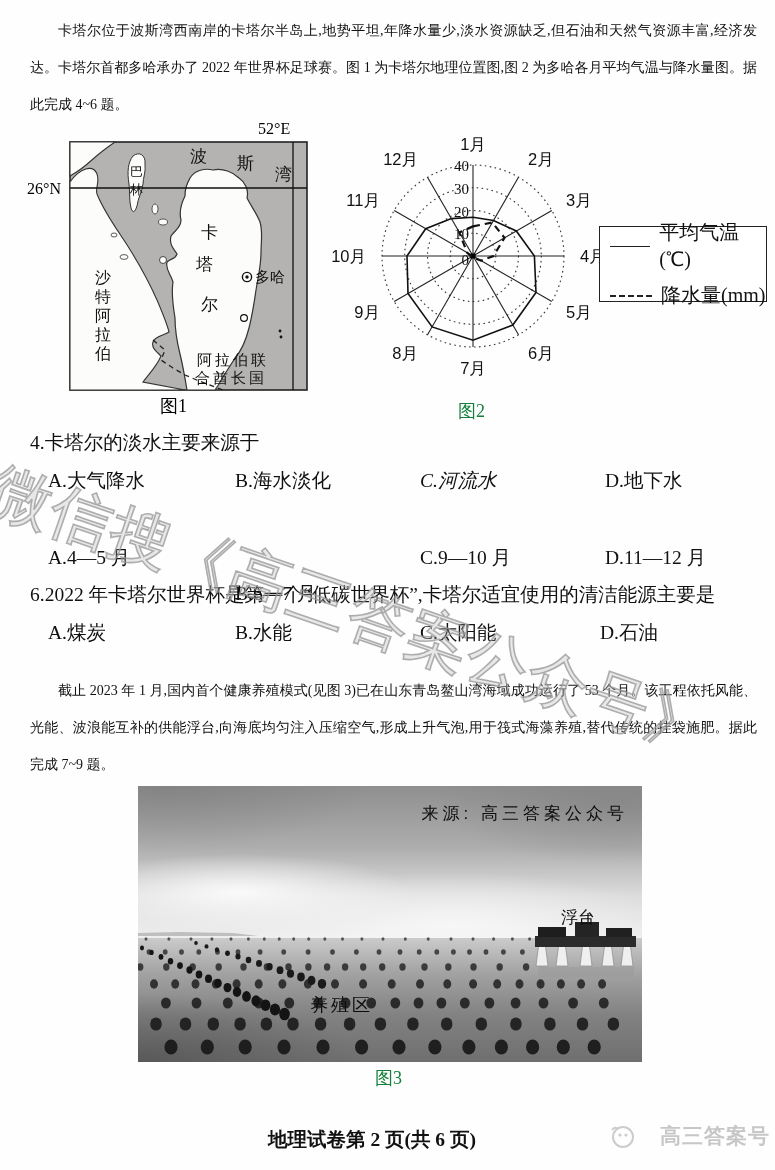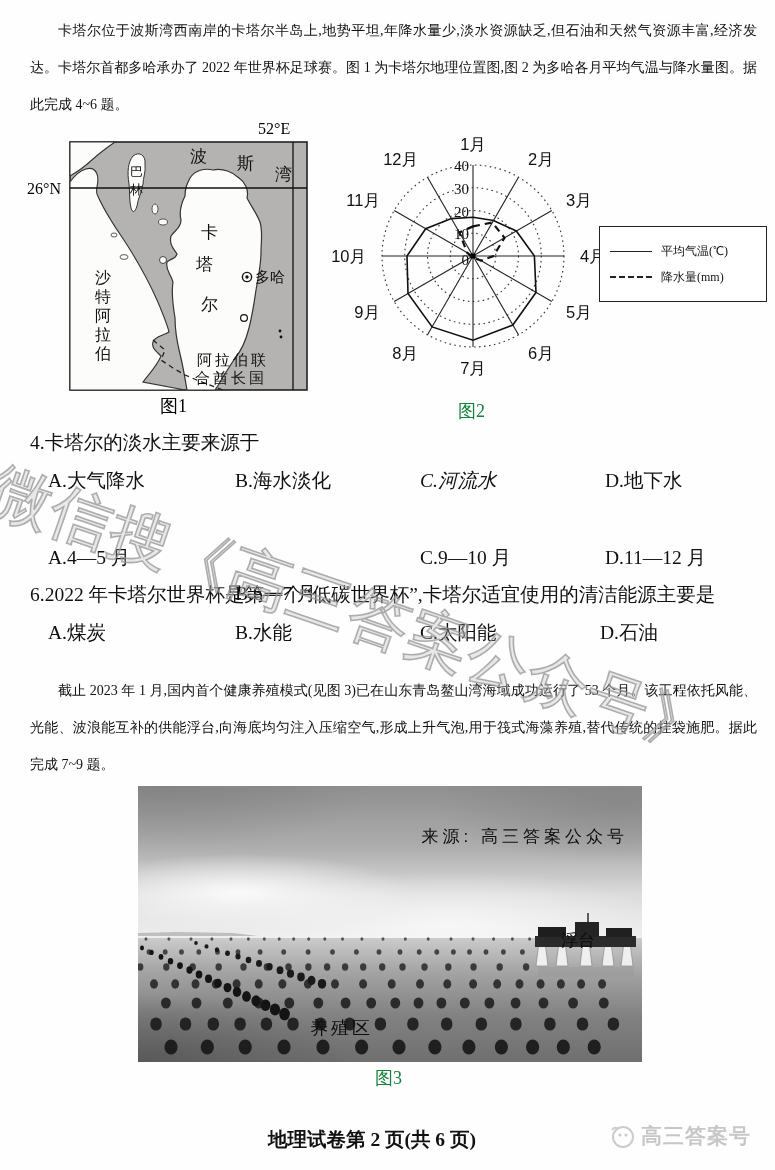--- a/index.html
+++ b/index.html
@@ -13,53 +13,53 @@
   .map-label{font-family:"Liberation Sans",sans-serif;fill:#111;}
   
   .fig2{position:absolute;left:355px;top:128px;width:270px;height:300px;}
   .fig2 svg{overflow:visible;}
   .tick{font:15px "Liberation Serif",serif;fill:#111;}
   .month{font:16.5px "Liberation Sans",sans-serif;fill:#111;}
   .figcap{position:absolute;font-size:18px;color:#15803d;}
   
   .legend{position:absolute;left:599px;top:226px;width:168px;height:76px;border:1.5px solid #222;
           display:flex;flex-direction:column;justify-content:center;gap:9px;padding-left:10px;box-sizing:border-box;background:#fff;}
-  .legrow{display:flex;align-items:center;gap:9px;font-size:12px;font-family:"Liberation Serif",serif;}
+  .legrow{display:flex;align-items:center;gap:9px;font-size:20px;font-family:"Liberation Serif",serif;}
   .sample{width:42px;height:0;}
   .sample.solid{border-top:1.6px solid #222;}
   .sample.dashed{border-top:2.4px dashed #222;}
   
   .qstem{position:absolute;left:30px;width:730px;font-size:19.5px;white-space:nowrap;}
   .opt{position:absolute;font-size:19.5px;white-space:nowrap;}
   
   .photo{position:absolute;left:138px;top:786px;width:504px;height:276px;overflow:hidden;background:#bbb;}
   .sky{position:absolute;left:0;top:0;width:504px;height:152px;
     background:
       radial-gradient(ellipse 250px 55px at 20% 70%, rgba(252,252,252,.95), rgba(252,252,252,0) 70%),
       radial-gradient(ellipse 300px 75px at 62% 92%, rgba(248,248,248,.9), rgba(248,248,248,0) 72%),
       radial-gradient(ellipse 260px 90px at 95% 10%, rgba(125,125,125,.55), rgba(125,125,125,0) 70%),
       radial-gradient(ellipse 300px 90px at 5% 0%, rgba(120,120,120,.5), rgba(120,120,120,0) 70%),
       linear-gradient(#8f8f8f, #adadad 40%, #dcdcdc 72%, #eeeeee 100%);}
   .sea{position:absolute;left:0;top:152px;width:504px;height:124px;
     background:
       radial-gradient(ellipse 300px 90px at 0% 100%, rgba(70,70,70,.55), rgba(70,70,70,0) 75%),
       linear-gradient(#cbcbcb, #a3a3a3 28%, #828282 62%, #6f6f6f 100%);}
-  .photo-label{position:absolute;font-family:"Liberation Sans",sans-serif;color:#0d0d0d;margin-top:23px;}
+  .photo-label{position:absolute;font-family:"Liberation Sans",sans-serif;color:#0d0d0d;}
   .src-label{right:14px;top:16px;font-size:17px;letter-spacing:4px;}
   .plat-label{left:423px;top:120px;font-size:17px;}
   .farm-label{left:172px;top:207px;font-size:18px;letter-spacing:3px;}
   
   .watermark{position:absolute;left:6px;top:448px;z-index:30;pointer-events:none;
     font-size:62px;font-family:"Liberation Serif",serif;white-space:nowrap;
     transform:rotate(19deg);transform-origin:0 0;letter-spacing:1px;
     color:rgba(175,175,175,.28);-webkit-text-stroke:1.6px rgba(150,150,150,.75);}
   
   .footer-main{position:absolute;left:268px;top:1126px;font-size:19.5px;font-weight:bold;
     font-family:"Liberation Serif",serif;display:flex;}
-  .brand{position:absolute;left:608px;top:1122px;display:flex;align-items:flex-end;gap:5px;
+  .brand{position:absolute;left:608px;top:1122px;display:flex;align-items:flex-end;gap:24px;
     font-family:Liberation Serif, serif;font-size:21px;font-weight:bold;color:#c7c7c7;
     text-shadow:0 1px 0 #fff;letter-spacing:1px;}
 </style>
 </head>
 <body>
 
 <div class="page">
 
   <div class="watermark">微信搜《高三答案公众号》</div>
 

